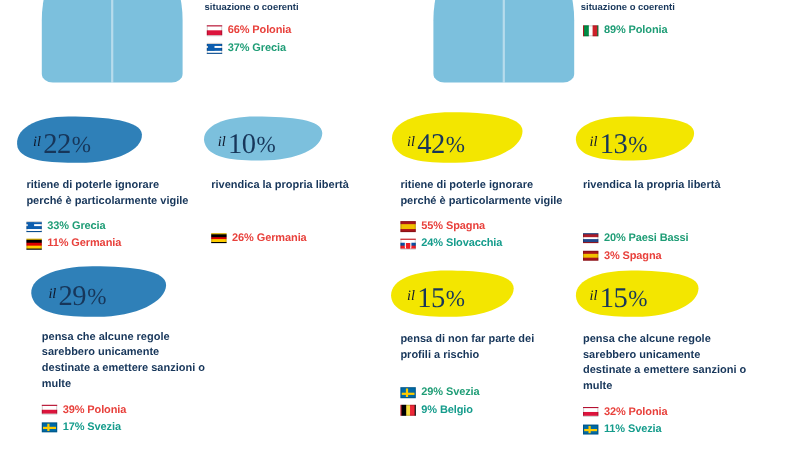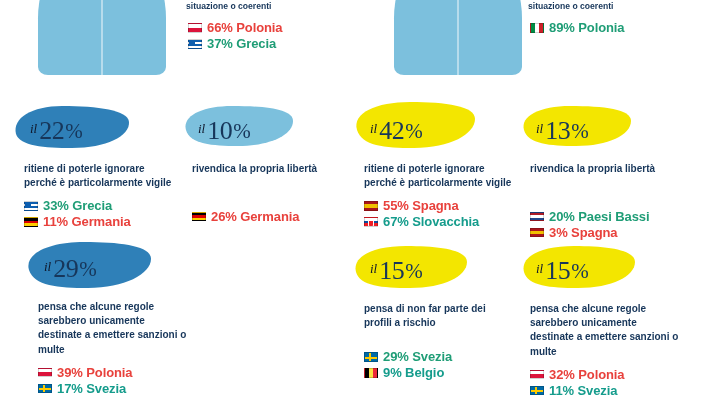--- a/index.html
+++ b/index.html
@@ -120,21 +120,21 @@
   .flag {
     width: 14px;
     height: 9.5px;
     margin-right: 5px;
     flex: 0 0 auto;
     border: 0.5px solid rgba(0,0,0,0.18);
     position: relative;
     overflow: hidden;
   }
   .country-label {
-    font-size: 13px;
+    font-size: 10px;
     font-weight: bold;
     letter-spacing: -0.1px;
   }
 
   
   .f-pl { background: linear-gradient(to bottom, #fff 50%, #dc143c 50%); }
   .f-gr { background: repeating-linear-gradient(to bottom, #0d5eaf 0 2px, #fff 2px 4px); }
   .f-gr::after {
     content: "";
     position: absolute; left: 0; top: 0;
@@ -270,21 +270,21 @@
       <span class="pct-sym">%</span>
     </div>
     <div class="desc">ritiene di poterle ignorare perché è particolarmente vigile</div>
     <div class="countries">
       <div class="country">
         <span class="flag f-es"></span>
         <span class="country-label c-red">55% Spagna</span>
       </div>
       <div class="country">
         <span class="flag f-sk"></span>
-        <span class="country-label c-teal">67% Slovacchia</span>
+        <span class="country-label c-teal">24% Slovacchia</span>
       </div>
     </div>
   </div>
 
   <div class="blob" style="left:520px; top:104px; width:112px; height:44px;">
     <svg class="blob-shape" viewBox="0 0 112 44" preserveAspectRatio="none">
       <path d="M4,26 C0,12 20,2 50,2 C84,2 111,5 111,17 C111,31 88,42 56,42 C30,42 8,40 4,26 Z" fill="#f3e600"></path>
     </svg>
   </div>
   <div class="stat" style="left:528px; top:118px;">

